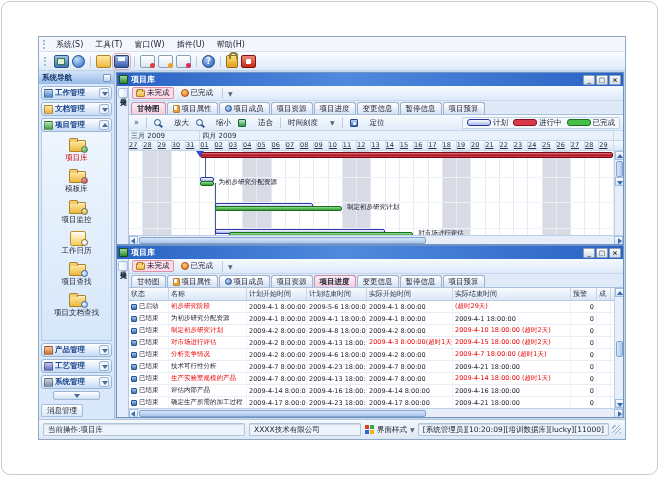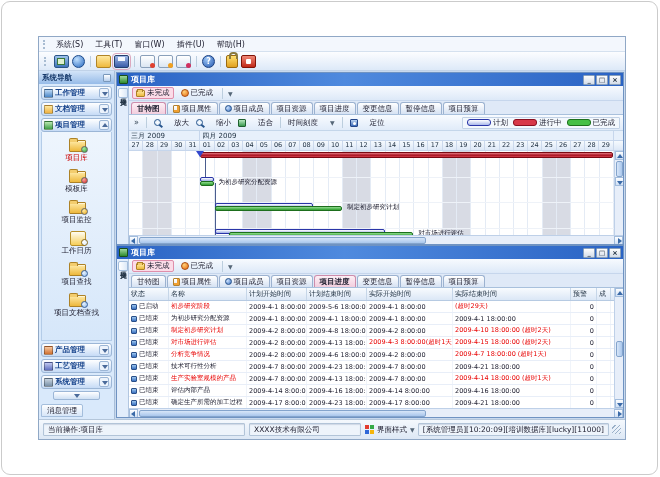--- a/index.html
+++ b/index.html
@@ -100,21 +100,21 @@
   .fit-ico{width:8px;height:8px;background:linear-gradient(#b8e8c0,#3a9a50);border:1px solid #1e6030;border-radius:1px;flex:none;}
   .loc-ico{width:8px;height:8px;background:linear-gradient(#bcd4f2,#3a6ab8);border:1px solid #24468a;border-radius:1px;position:relative;flex:none;}
   .loc-ico::after{content:"";position:absolute;left:2px;top:2px;width:3px;height:3px;background:#fff;border-radius:50%;}
   .legend{margin-left:auto;display:flex;align-items:center;gap:5px;height:12px;padding:0 4px;background:#f3f8fd;border:1px solid #c2d2e6;border-radius:1px;}
   .legend-item{display:flex;align-items:center;gap:2px;}
   .legend-chip{width:24px;height:7px;border:1px solid;border-radius:3px;}
   .gantt-area{flex:1;min-height:0;display:flex;flex-direction:column;background:#fff;overflow:hidden;}
   .g-months{height:10px;flex:none;display:flex;background:#e7f0fb;border-bottom:1px solid #c6d6ec;overflow:hidden;}
   .g-month{font-size:7px;color:#234;border-right:1px solid #c6d6ec;padding-left:2px;white-space:nowrap;overflow:hidden;flex:none;}
   .g-days{height:10px;flex:none;display:flex;background:linear-gradient(#f6fafe,#dde8f7);border-bottom:1px solid #c6d6ec;overflow:hidden;}
-  .g-day{font-size:6.5px;line-height:9px;color:#234;text-align:center;border-right:1px solid #ccd9ec;flex:none;overflow:hidden;}
+  .g-day{font-size:6.5px;line-height:9px;color:#234;border-right:1px solid #ccd9ec;flex:none;overflow:hidden;text-decoration:underline;}
   .g-wrap{flex:1;min-height:0;display:flex;overflow:hidden;}
   .g-body{flex:1;position:relative;overflow:hidden;background:#fff;min-width:0;}
   .weekend{position:absolute;top:0;bottom:0;background:#d8dbe4;z-index:1;}
   .g-col{position:absolute;top:0;bottom:0;border-right:1px solid #e4ebf5;z-index:2;}
   .g-hline{position:absolute;left:0;right:0;border-top:1px solid #eef2f8;z-index:2;}
   .connector{position:absolute;border-left:1px solid #4a5c8e;width:0;z-index:3;}
   .bar-inprogress{position:absolute;height:6px;background:linear-gradient(#e87a84,#a81220 55%,#d84050);border:1px solid #7a0a14;border-radius:2px;z-index:4;}
   .bar-plan{position:absolute;height:5px;background:linear-gradient(#ffffff,#9dade6);border:1px solid #2a35a8;border-radius:2px;z-index:4;}
   .bar-actual{position:absolute;height:5px;background:linear-gradient(#8fdc8f,#2f9e2f);border:1px solid #1d6e1d;border-radius:2px;z-index:5;}
   .bar-label{position:absolute;font-size:6.5px;color:#112;white-space:nowrap;z-index:6;}

